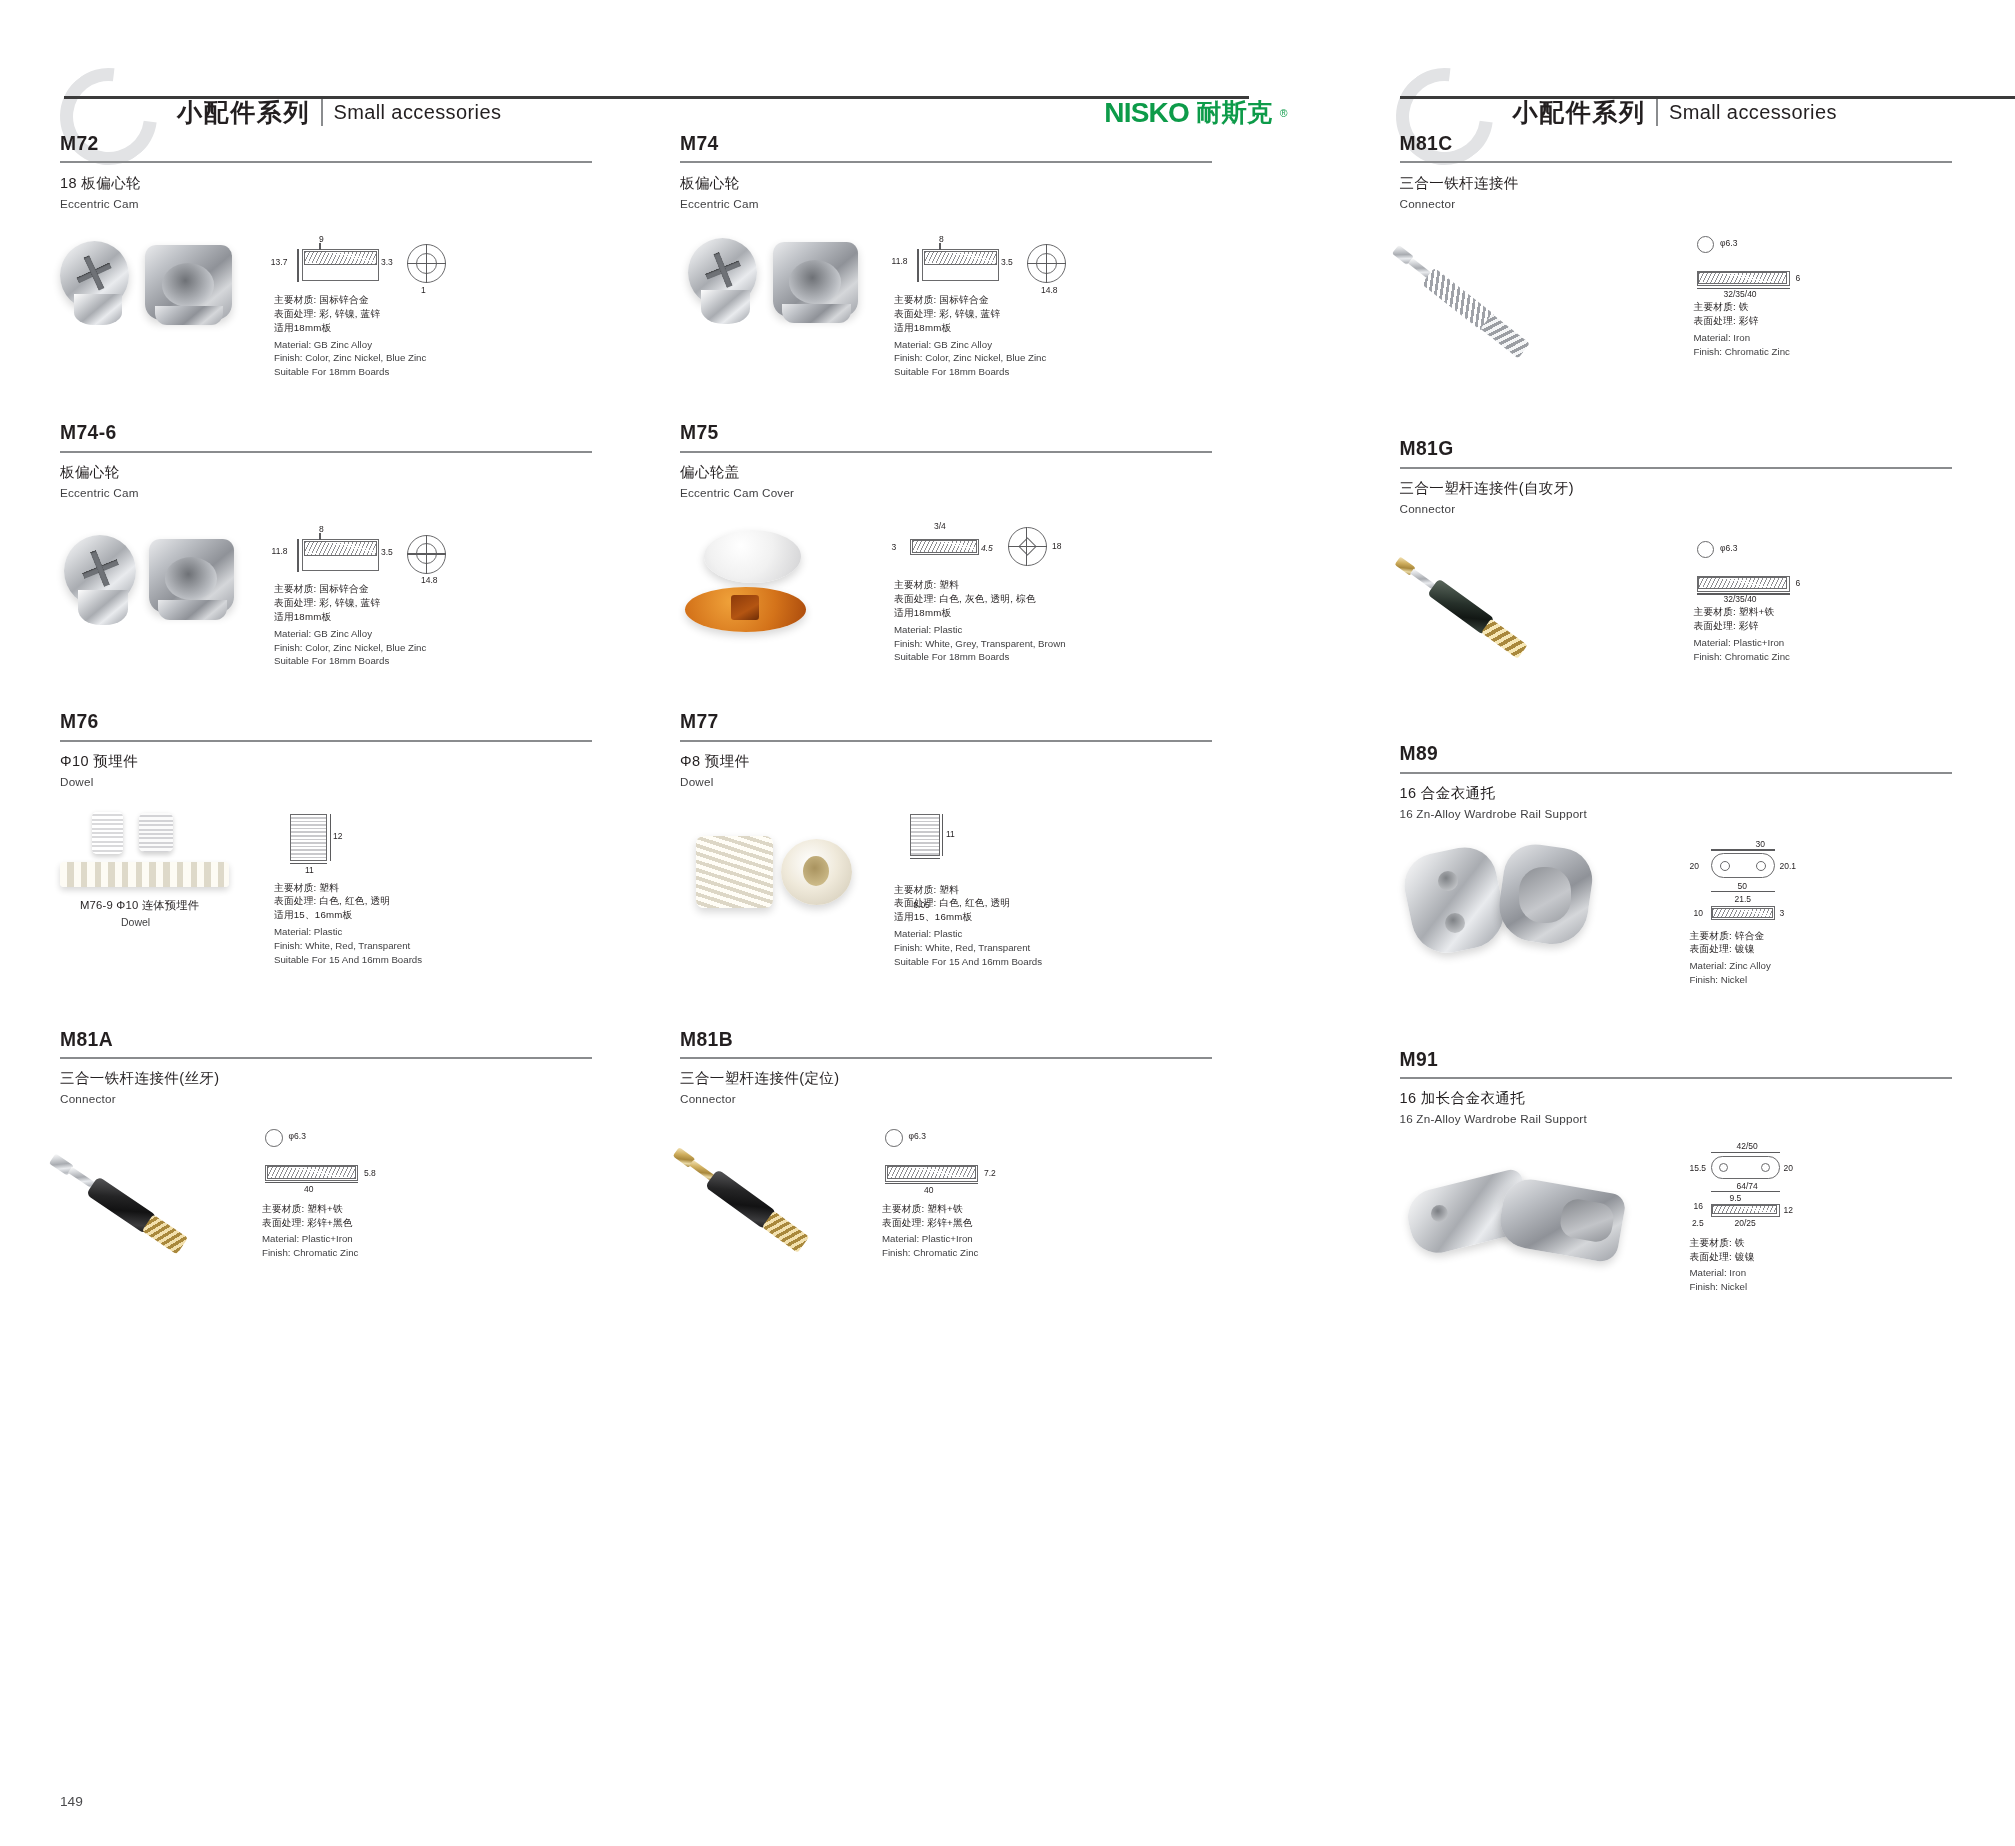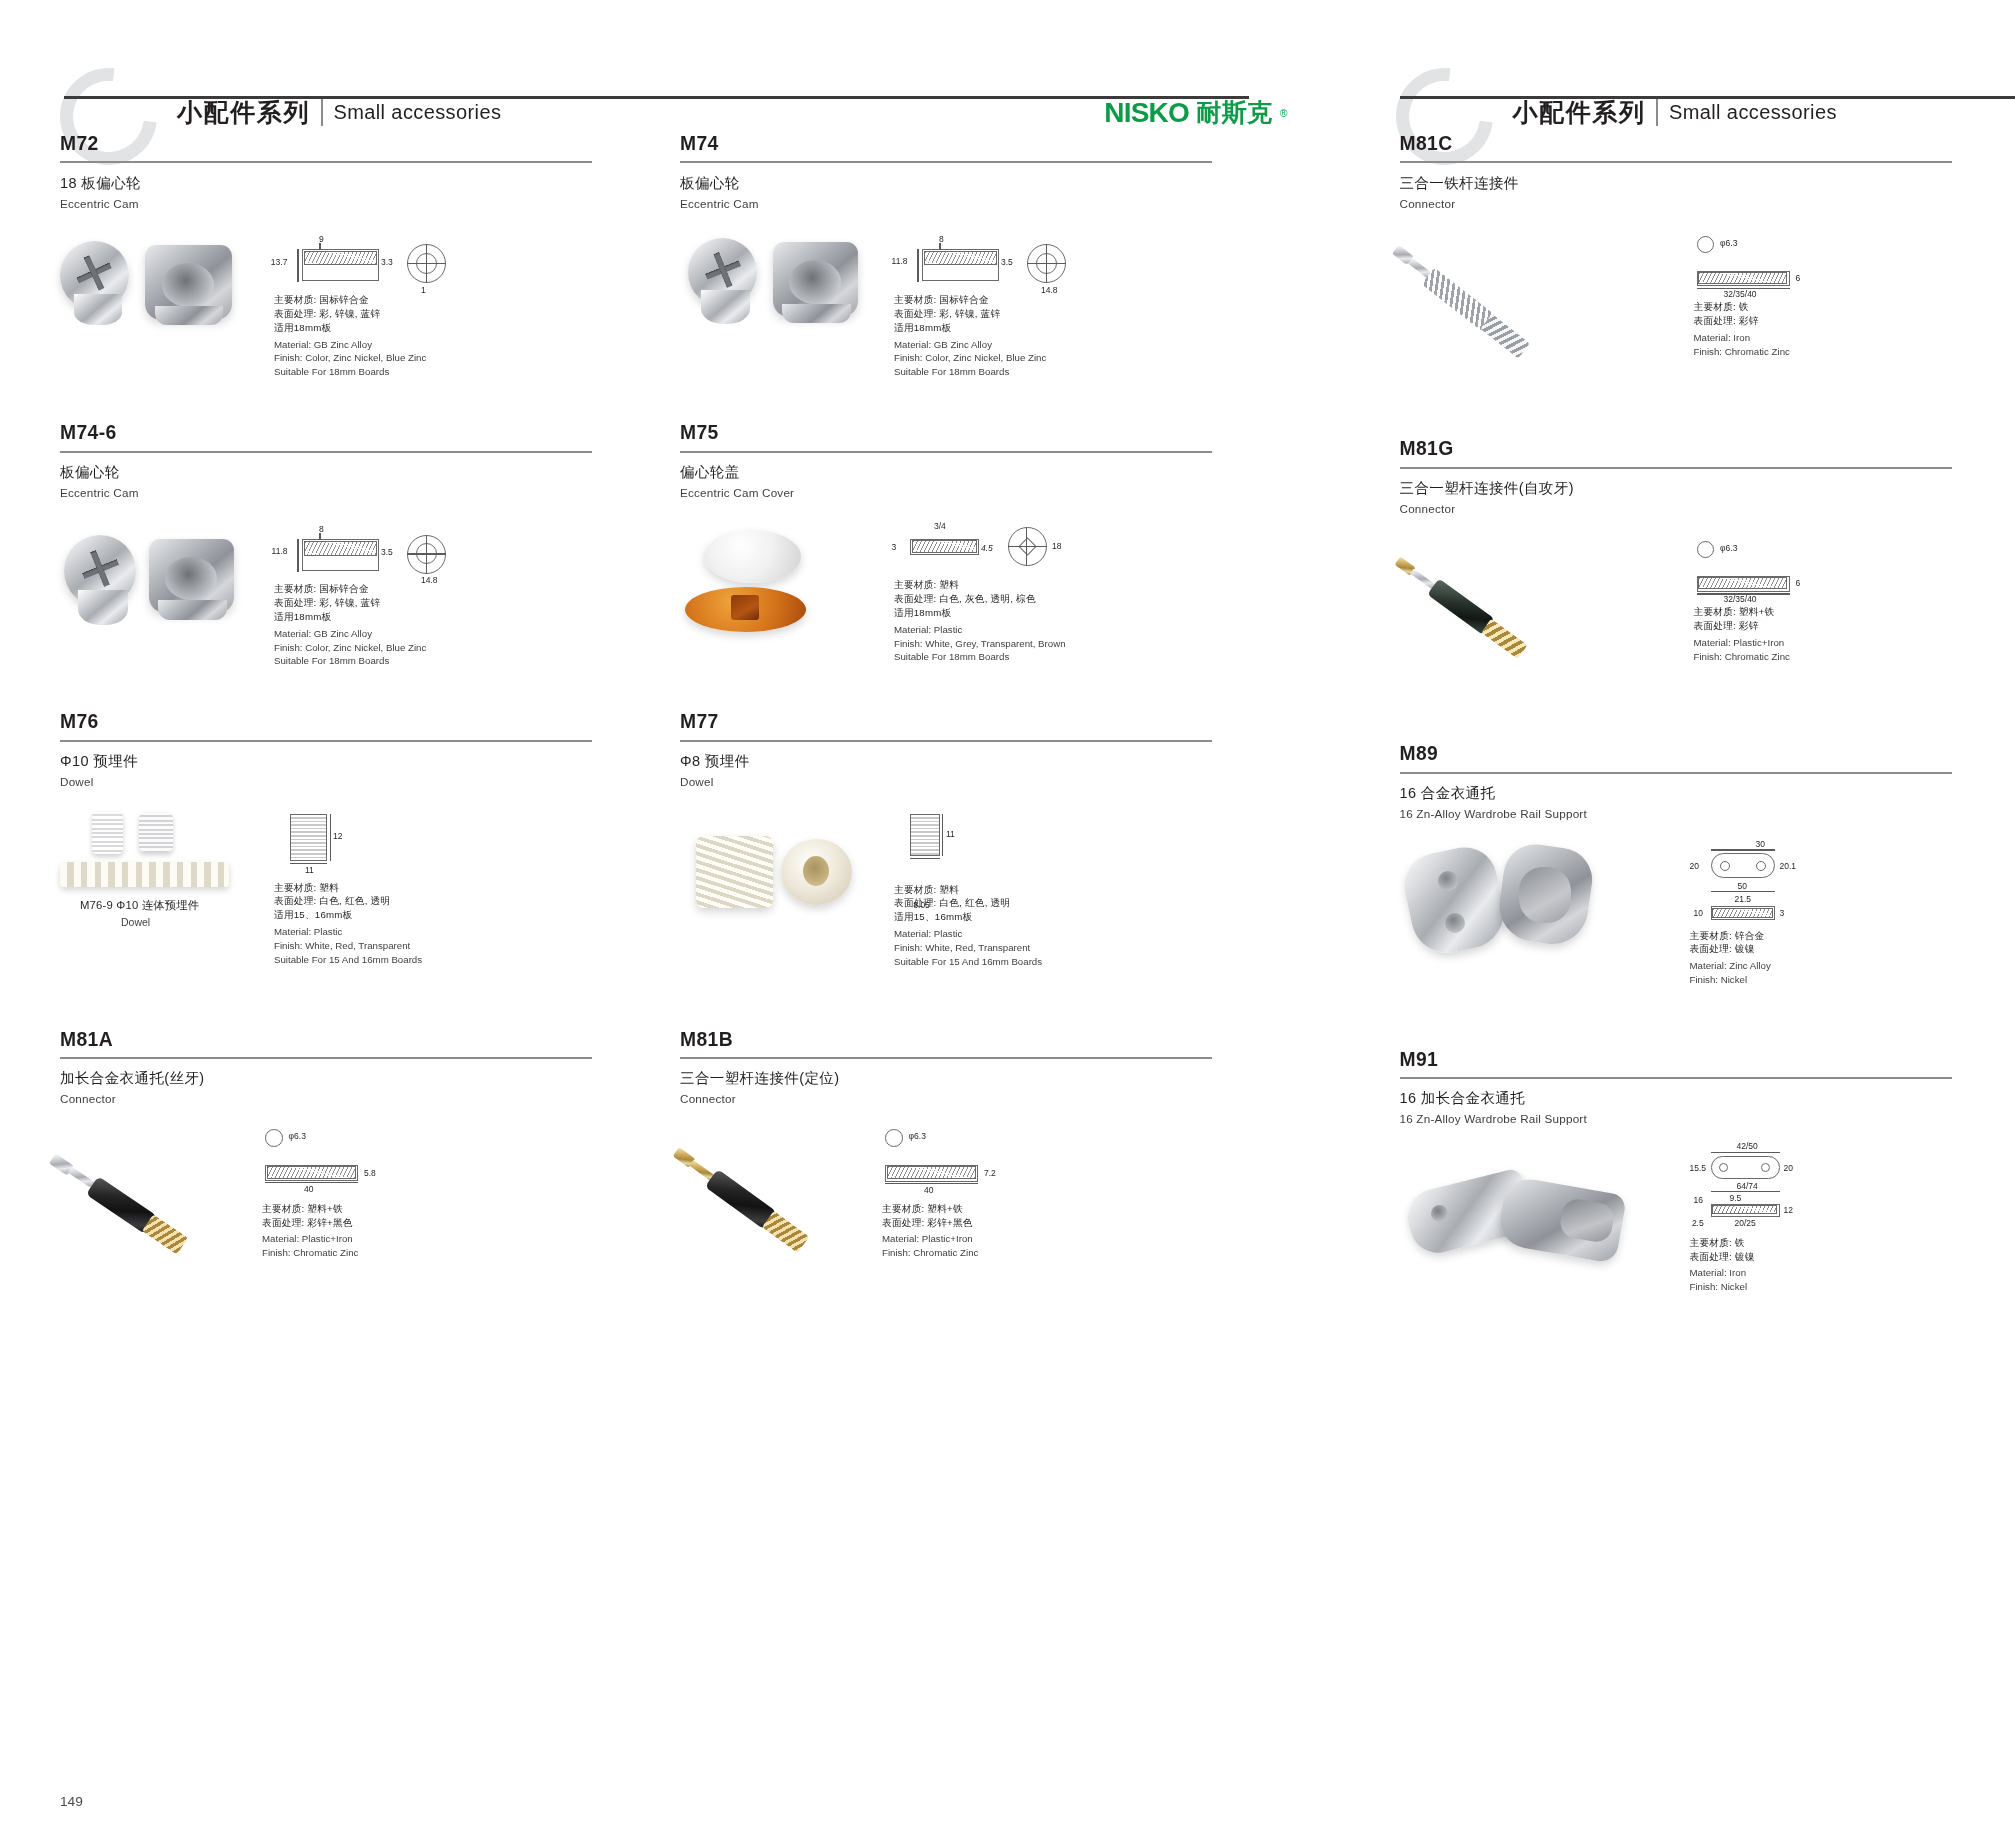--- a/index.html
+++ b/index.html
@@ -382,21 +382,21 @@
             </div>
           </div>
         </div>
       </div>
 
       <div class="row">
 
         <div class="cell">
           <div class="code">M81A</div>
           <div class="code-rule"></div>
-          <div class="name-cn">加长合金衣通托(丝牙)</div>
+          <div class="name-cn">三合一铁杆连接件(丝牙)</div>
           <div class="name-en">Connector</div>
 
           <div class="illu">
 
             <div class="ph" style="left:4px; top:24px; width:161px; height:81px; transform:rotate(34deg); transform-origin:0 0;">
               <div class="ph metal" style="left:0px; top:14.5px; width:22px; height:12px; border-radius:2.4px;"></div>
               <div class="ph metal" style="left:21px; top:17px; width:28px; height:7.3px;"></div>
               <div class="ph blackplast" style="left:48px; top:9.7px; width:71px; height:22.6px; border-radius:5.6px;"></div>
               <div class="ph brass2" style="left:115px; top:11.3px; width:42px; height:19.3px; border-radius:3.2px;
                           background:repeating-linear-gradient(115deg,#f2e0ae 0 3.2px,#a9883c 3.2px 6.4px);"></div>
@@ -624,21 +624,21 @@
             <div class="draw" style="left:290px; top:4px;">
               <div class="dim" style="position:absolute; left:47px; top:0px;">42/50</div>
               <div class="box-line" style="left:21px; top:11.3px; width:69px; height:1.2px;"></div>
               <div class="dim" style="position:absolute; left:0px; top:22px;">15.5</div>
               <div class="dwg-rect" style="left:21px; top:15.3px; width:69px; height:23.4px; border-radius:11.3px;"></div>
               <div class="dwg-circ" style="left:29px; top:22px; width:9.7px; height:9.7px;"></div>
               <div class="dwg-circ" style="left:71px; top:22px; width:9.7px; height:9.7px;"></div>
               <div class="dim" style="position:absolute; left:94px; top:22px;">20</div>
               <div class="dim" style="position:absolute; left:47px; top:40px;">64/74</div>
               <div class="box-line" style="left:21px; top:50px; width:69px; height:1.2px;"></div>
-              <div class="dim" style="position:absolute; left:4px; top:54px;">16</div>
+              <div class="dim" style="position:absolute; left:4px; top:60px;">16</div>
               <div class="dim" style="position:absolute; left:40px; top:52px;">9.5</div>
               <div class="dwg-rect" style="left:21px; top:63px; width:69px; height:13px;"></div>
               <div class="dwg-hatch" style="left:22.6px; top:64px; width:65px; height:9.7px;"></div>
               <div class="dim" style="position:absolute; left:94px; top:64px;">12</div>
               <div class="dim" style="position:absolute; left:2.4px; top:77px;">2.5</div>
               <div class="dim" style="position:absolute; left:45px; top:77px;">20/25</div>
             </div>
 
             <div class="specs" style="position:absolute; left:290px; top:99px;">
               <div class="cn">主要材质: 铁</div>

